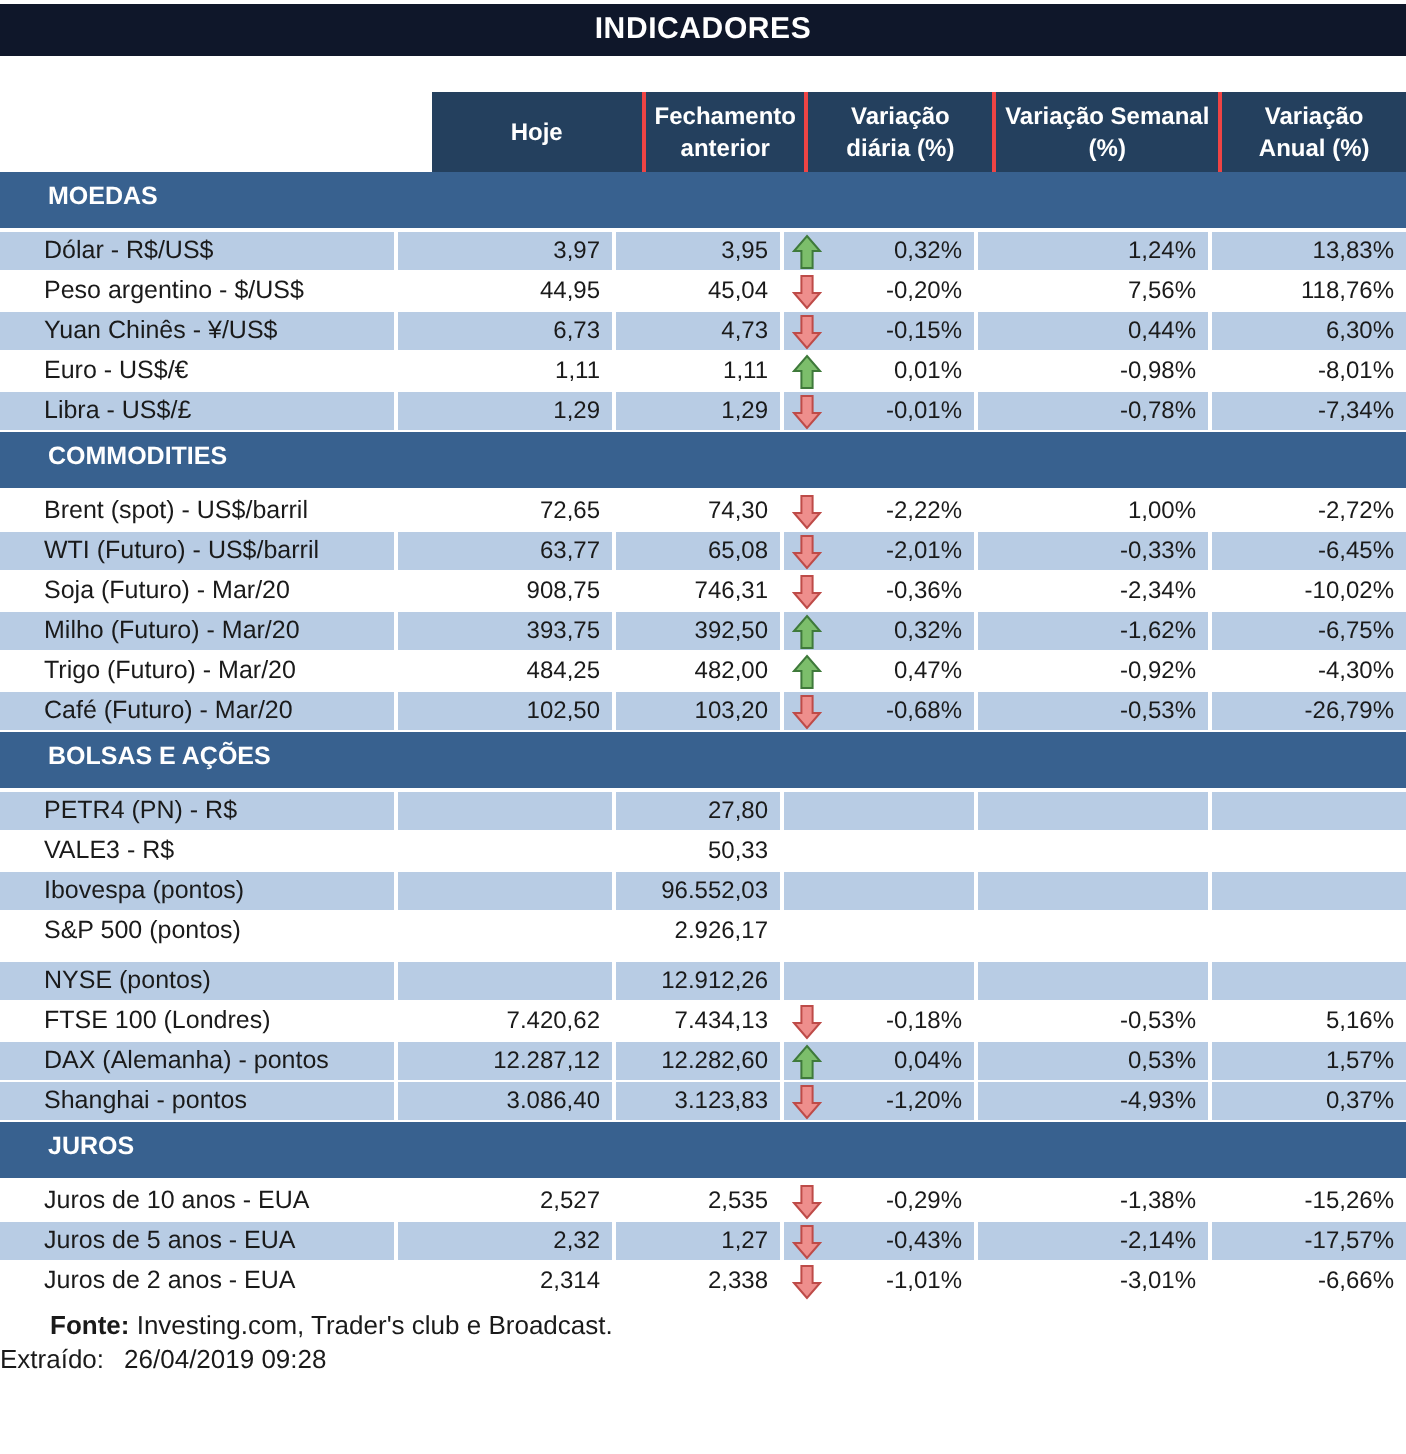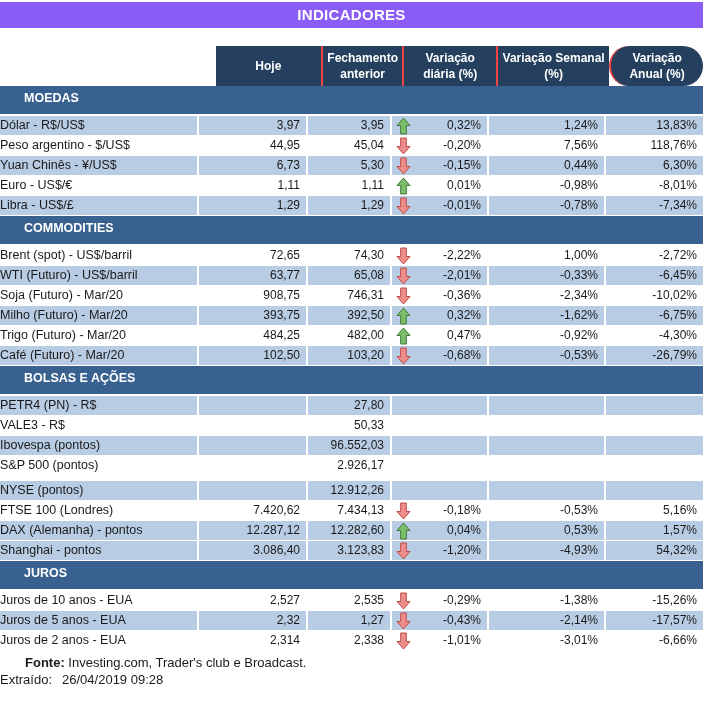--- a/index.html
+++ b/index.html
@@ -2,53 +2,53 @@
 <html><head>
 <meta charset="utf-8">
 <style>
   * { margin:0; padding:0; box-sizing:border-box; }
   html,body { background:#ffffff; }
   .wrap{
     width:703px; height:727px; background:#ffffff; position:relative;
     font-family:"Liberation Sans", sans-serif; color:#1a1a1a; overflow:hidden;
   }
   .title{
-    margin-top:2px; height:26px; background:#8b5cf6; color:#ffffff;
+    margin-top:2px; height:26px; background:#0f172a; color:#ffffff;
     font-weight:bold; font-size:15px; line-height:26px; text-align:center;
     letter-spacing:.3px;
   }
   .colhead{ display:flex; margin-top:18px; height:40px;padding-left:24px; }
   .ch{
     background:#24405E; color:#ffffff; font-weight:bold; font-size:12px;
     display:flex; align-items:center; justify-content:center; text-align:center;
     line-height:1.35; padding:0 4px;
   }
   .spacer-col{ width:199px; background:transparent; }
   .w-hoje{ width:109px; }
   .w-fech{ width:84px; }
   .w-vdia{ width:97px; }
   .w-vsem{ width:117px; }
-  .w-vanual{ width:97px;border-radius:25px; }
+  .w-vanual{ width:97px; }
   .sep{ border-left:2px solid #ef4444; }
 
   .section-bar{
     height:30px; background:#38618F; border-bottom:2px solid #ffffff;
     color:#ffffff; font-weight:bold; font-size:12.5px;
     padding:4px 0 0 24px; line-height:16px;
   }
   .row{ display:flex; height:20px; }
   .row.gap{ margin-top:5px; }
   .cell{
     height:20px; line-height:19px; font-size:12px;
     border-bottom:1px solid #ffffff; border-right:2px solid #ffffff;
     background:transparent; overflow:hidden; white-space:nowrap;
   }
   .row.shaded .cell{ background:#B8CCE4; }
   .cell:last-child{ border-right:none; }
-  .c-label{ width:199px; padding-left:0; font-size:12.5px; }
+  .c-label{ width:199px; padding-left:22px; font-size:12.5px; }
   .c-hoje{ width:109px; }
   .c-fech{ width:84px; }
   .c-vdia{ width:97px; position:relative; }
   .c-vsem{ width:117px; }
   .c-vanual{ width:97px; }
   .num{ text-align:right; padding-right:6px; }
   .c-vdia svg{ position:absolute; left:4px; top:1px; }
   .arrow-up polygon{ fill:#7CBE6B; stroke:#3F7A3B; stroke-width:1; }
   .arrow-down polygon{ fill:#EE8E8C; stroke:#BE4B48; stroke-width:1; }
 
@@ -92,21 +92,21 @@
         <div class="cell c-fech num">45,04</div>
         <div class="cell c-vdia num"><svg width="15" height="18" viewBox="0 0 15 18" class="arrow-down">
             <polygon points="7.5,17 1,9.5 4.7,9.5 4.7,1 10.3,1 10.3,9.5 14,9.5"></polygon>
           </svg><span>-0,20%</span></div>
         <div class="cell c-vsem num">7,56%</div>
         <div class="cell c-vanual num">118,76%</div>
       </div>
       <div class="row shaded">
         <div class="cell c-label">Yuan Chinês - ¥/US$</div>
         <div class="cell c-hoje num">6,73</div>
-        <div class="cell c-fech num">5,30</div>
+        <div class="cell c-fech num">4,73</div>
         <div class="cell c-vdia num"><svg width="15" height="18" viewBox="0 0 15 18" class="arrow-down">
             <polygon points="7.5,17 1,9.5 4.7,9.5 4.7,1 10.3,1 10.3,9.5 14,9.5"></polygon>
           </svg><span>-0,15%</span></div>
         <div class="cell c-vsem num">0,44%</div>
         <div class="cell c-vanual num">6,30%</div>
       </div>
       <div class="row">
         <div class="cell c-label">Euro - US$/€</div>
         <div class="cell c-hoje num">1,11</div>
         <div class="cell c-fech num">1,11</div>
@@ -249,21 +249,21 @@
         <div class="cell c-vanual num">1,57%</div>
       </div>
       <div class="row shaded">
         <div class="cell c-label">Shanghai - pontos</div>
         <div class="cell c-hoje num">3.086,40</div>
         <div class="cell c-fech num">3.123,83</div>
         <div class="cell c-vdia num"><svg width="15" height="18" viewBox="0 0 15 18" class="arrow-down">
             <polygon points="7.5,17 1,9.5 4.7,9.5 4.7,1 10.3,1 10.3,9.5 14,9.5"></polygon>
           </svg><span>-1,20%</span></div>
         <div class="cell c-vsem num">-4,93%</div>
-        <div class="cell c-vanual num">54,32%</div>
+        <div class="cell c-vanual num">0,37%</div>
       </div>
       <div class="section-bar">JUROS</div>
       <div class="row">
         <div class="cell c-label">Juros de 10 anos - EUA</div>
         <div class="cell c-hoje num">2,527</div>
         <div class="cell c-fech num">2,535</div>
         <div class="cell c-vdia num"><svg width="15" height="18" viewBox="0 0 15 18" class="arrow-down">
             <polygon points="7.5,17 1,9.5 4.7,9.5 4.7,1 10.3,1 10.3,9.5 14,9.5"></polygon>
           </svg><span>-0,29%</span></div>
         <div class="cell c-vsem num">-1,38%</div>

